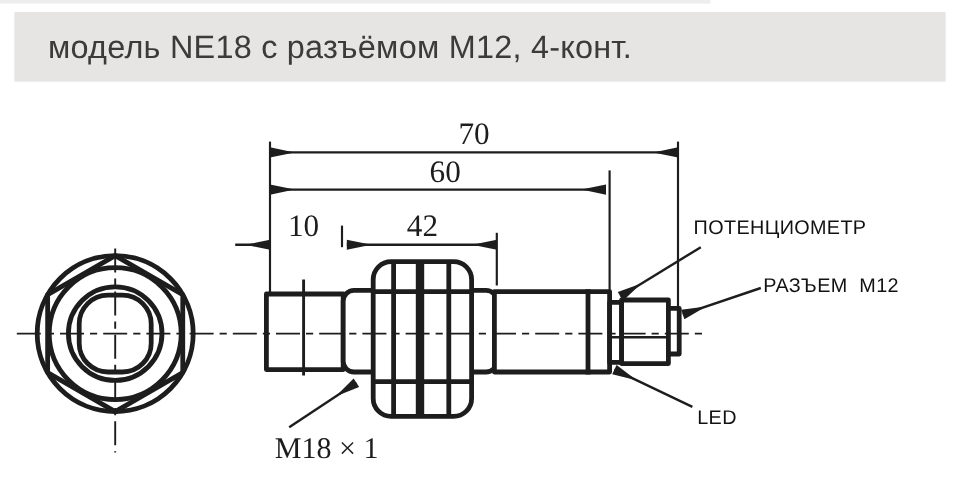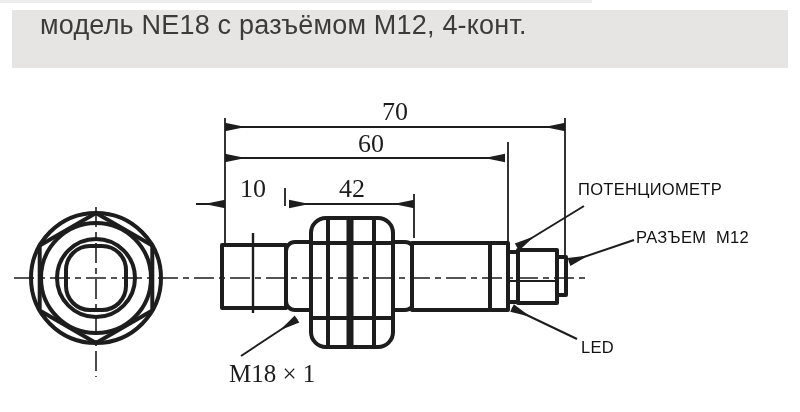--- a/index.html
+++ b/index.html
@@ -1,20 +1,20 @@
 <!DOCTYPE html>
 <html><head>
 <meta charset="utf-8">
 <style>
   html,body{margin:0;padding:0;background:#ffffff;}
   #stage{position:relative;width:800px;height:412px;background:#ffffff;overflow:hidden;
          font-family:"Liberation Sans",sans-serif;}
   #top-border{position:absolute;left:0;top:0;width:592px;height:3px;background:#ededed;}
   #header-bar{position:absolute;left:12px;top:10px;width:776px;height:58px;background:#e6e5e3;
-              display:flex;align-items:flex-start;}
+              display:flex;align-items:center;}
   #header-title{padding-left:28px;font-size:27px;color:#3b3b3b;letter-spacing:0.2px;white-space:pre;}
   #drawing{position:absolute;left:0;top:0;width:800px;height:412px;}
   .ol{stroke:#1d1d1d;fill:none;stroke-width:4;stroke-linejoin:round;stroke-linecap:square;}
   .olw{stroke:#1d1d1d;fill:#ffffff;stroke-width:4;stroke-linejoin:round;}
   .thin{stroke:#1d1d1d;fill:none;stroke-width:1.8;}
   .dim{stroke:#1d1d1d;fill:none;stroke-width:2;}
   .lead{stroke:#1d1d1d;fill:none;stroke-width:2;}
   .cl{stroke:#1d1d1d;fill:none;stroke-width:1.6;stroke-dasharray:20 5 6 5;}
   .dimtxt{font-family:"Liberation Serif",serif;font-size:26px;fill:#1d1d1d;}
   .labtxt{font-family:"Liberation Sans",sans-serif;font-size:16.5px;fill:#111;letter-spacing:0.3px;}

